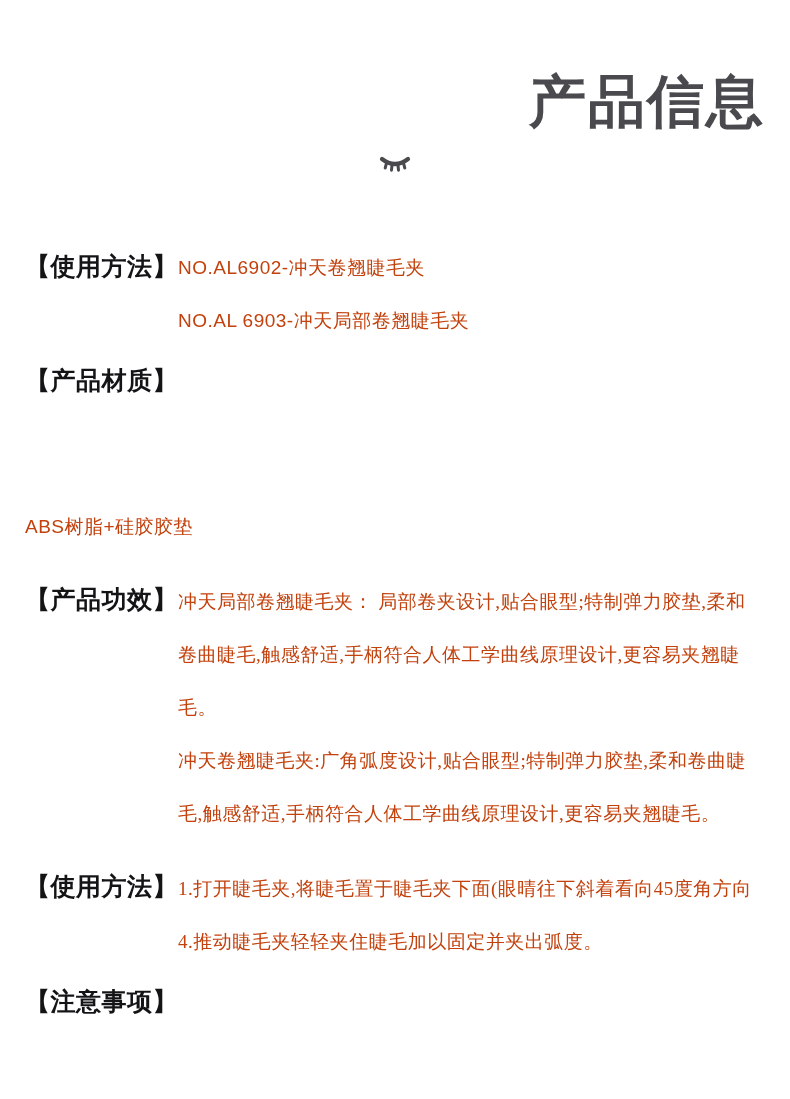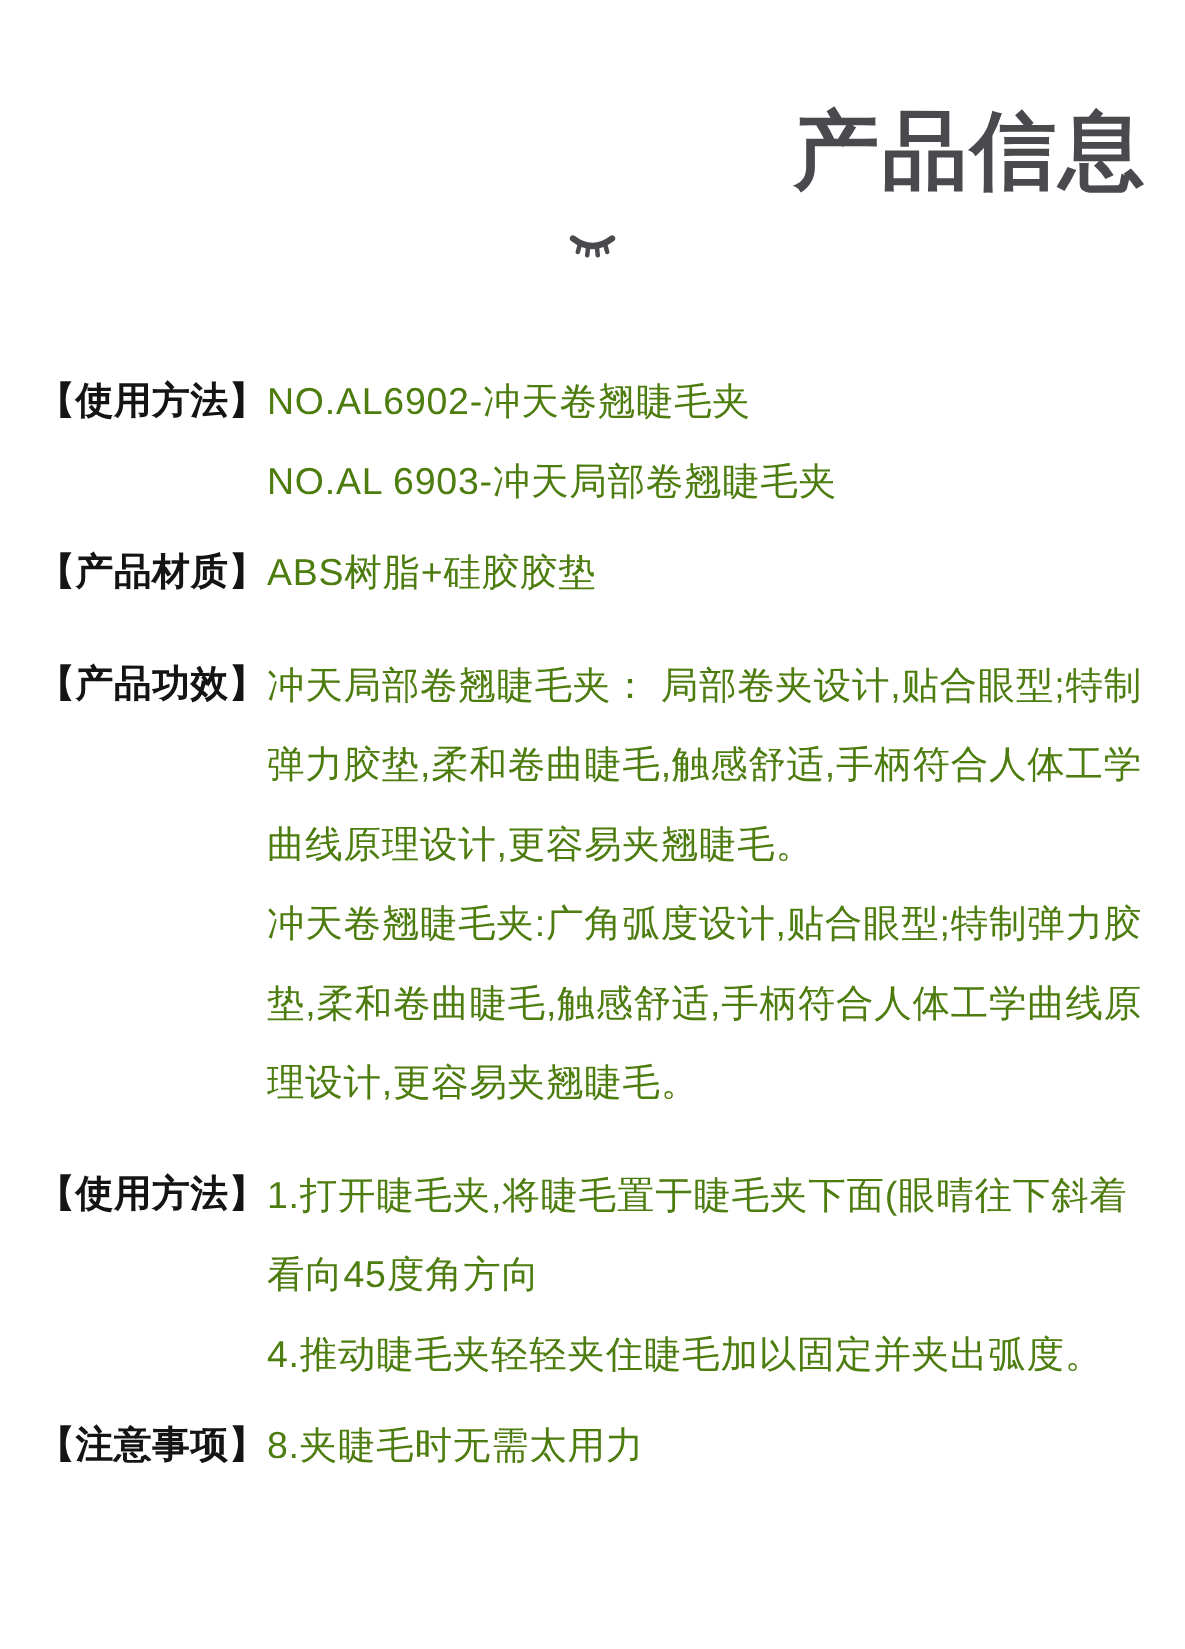--- a/index.html
+++ b/index.html
@@ -30,38 +30,38 @@
     justify-content: center;
   }
   .sections {
     margin-top: 62px;
   }
   .section {
     display: flex;
     align-items: flex-start;
   }
   .section + .section { margin-top: 16px; }
-  .section.gap-lg { margin-top: 22px; }
-  .section.gap-sm { margin-top: 8px; }
+  .section.gap-lg { margin-top: 22px; font-family: Liberation Serif, serif; }
+  .section.gap-sm { margin-top: 8px; flex-direction: column; }
   .section-label {
     flex: 0 0 145px;
     font-size: 25px;
     line-height: 50px;
     font-weight: 700;
     color: #141416;
     white-space: nowrap;
     letter-spacing: 0.5px;
   }
   .section-content {
     flex: 1;
     min-width: 0;
-    font-size: 25px;
+    font-size: 19px;
     line-height: 53px;
     font-weight: 300;
-    color: #4d7c0f;
+    color: #c2410c;
     letter-spacing: 0.5px;
   }
   .section-content .line {
     word-break: break-all;
   }
 </style>
 </head>
 <body>
 
 <div class="page">

